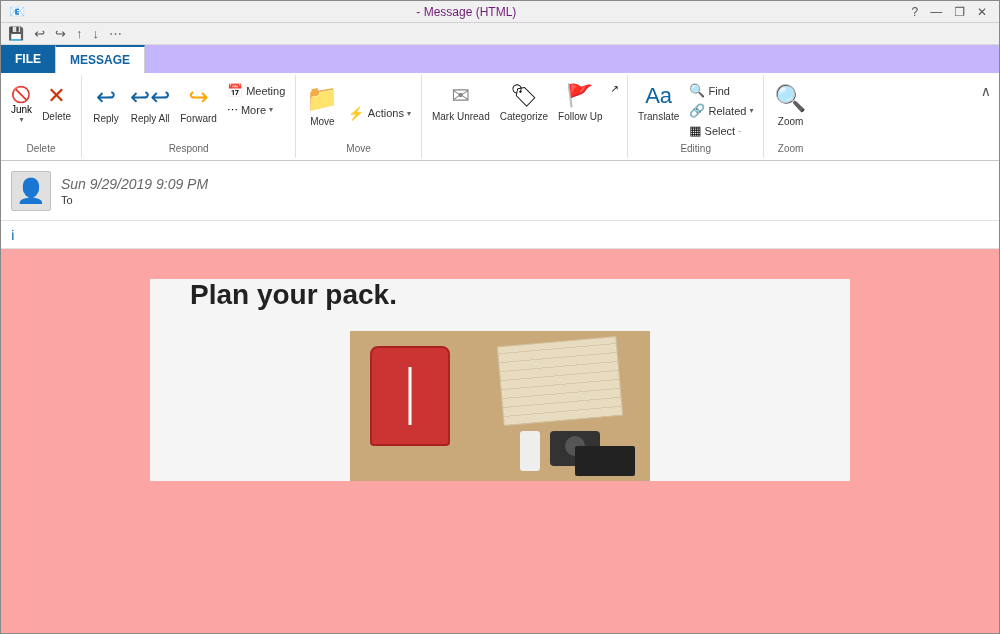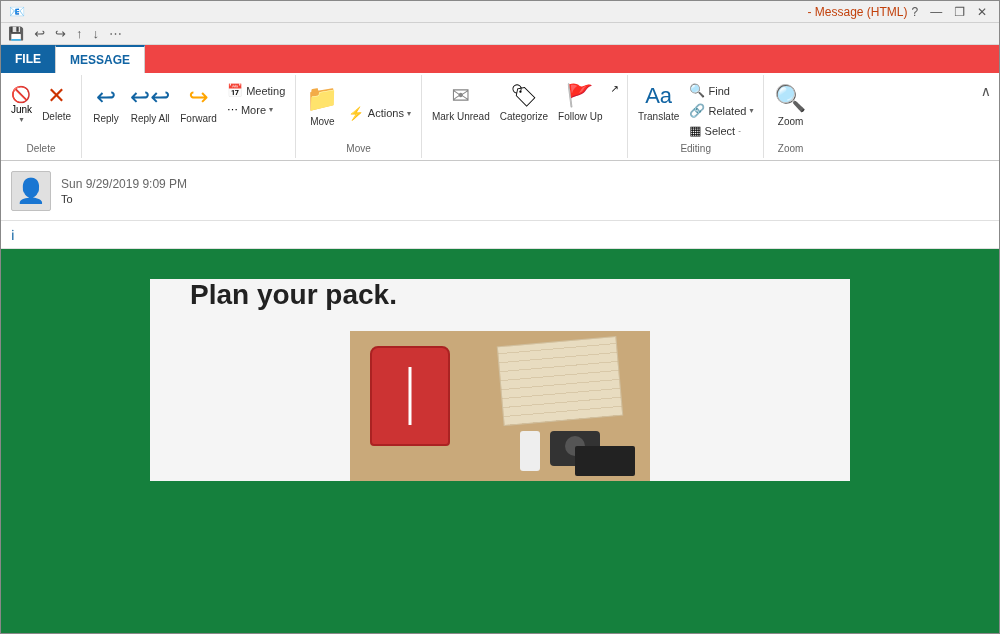--- a/index.html
+++ b/index.html
@@ -8,27 +8,27 @@
     
     .title-bar {
       background: #f0f0f0;
       height: 22px;
       display: flex;
       align-items: center;
       justify-content: space-between;
       padding: 0 8px;
       border-bottom: 1px solid #d0d0d0;
     }
-    .title-bar-title { font-size: 12px; color: #c2410c; flex: 1; text-align: right; }
+    .title-bar-title { font-size: 12px; color: #701a75; flex: 1; text-align: center; }
     .title-bar-controls { display: flex; gap: 4px; }
     .title-bar-controls span { font-size: 12px; color: #555; cursor: pointer; padding: 0 4px; }
 
     
     .ribbon-tabs {
-      background: #ef4444;
+      background: #c4b5fd;
       display: flex;
       align-items: flex-end;
       padding: 0 0 0 0;
       border-bottom: none;
       height: 28px;
     }
     .tab-file {
       background: #1164a3;
       color: white;
       padding: 4px 14px;
@@ -145,39 +145,39 @@
       background: #e0e0e0;
       border: 1px solid #c0c0c0;
       border-radius: 2px;
       display: flex;
       align-items: center;
       justify-content: center;
       flex-shrink: 0;
     }
     .avatar-icon { font-size: 24px; color: #999; }
     .message-meta { display: flex; flex-direction: column; gap: 2px; }
-    .message-date { font-size: 12px; color: #666; }
+    .message-date { font-size: 14px; color: #666; font-style: italic; }
     .message-to { font-size: 11px; color: #333; }
 
     
     .info-bar {
       background: white;
       border-bottom: 1px solid #e0e0e0;
       padding: 4px 10px;
       display: flex;
       align-items: center;
       gap: 6px;
       font-size: 11px;
       color: #333;
     }
     .info-icon { color: #1164a3; font-size: 14px; }
 
     
     .email-body {
-      background: #15803d;
+      background: #fca5a5;
       flex: 1;
       overflow-y: auto;
       padding: 30px 0 20px 0;
       display: flex;
       flex-direction: column;
       align-items: center;
     }
     .email-content {
       background: #f5f5f5;
       max-width: 700px;
@@ -347,20 +347,21 @@
             <span style="font-size:13px;">📅</span>
             <span class="btn-label">Meeting</span>
           </div>
           <div class="ribbon-btn-small">
             <span style="font-size:11px;">⋯</span>
             <span class="btn-label">More</span>
             <span class="dropdown-arrow">▾</span>
           </div>
         </div>
       </div>
+      <div class="ribbon-group-label">Respond</div>
     </div>
 
     <div class="ribbon-group">
       <div class="ribbon-group-content">
         <div class="ribbon-btn">
           <span style="font-size:26px; color:#ffa500;">📁</span>
           <span class="btn-label">Move</span>
         </div>
         <div class="ribbon-btn-small" style="align-self:center; margin-top:4px;">
           <span style="font-size:13px;">⚡</span>

